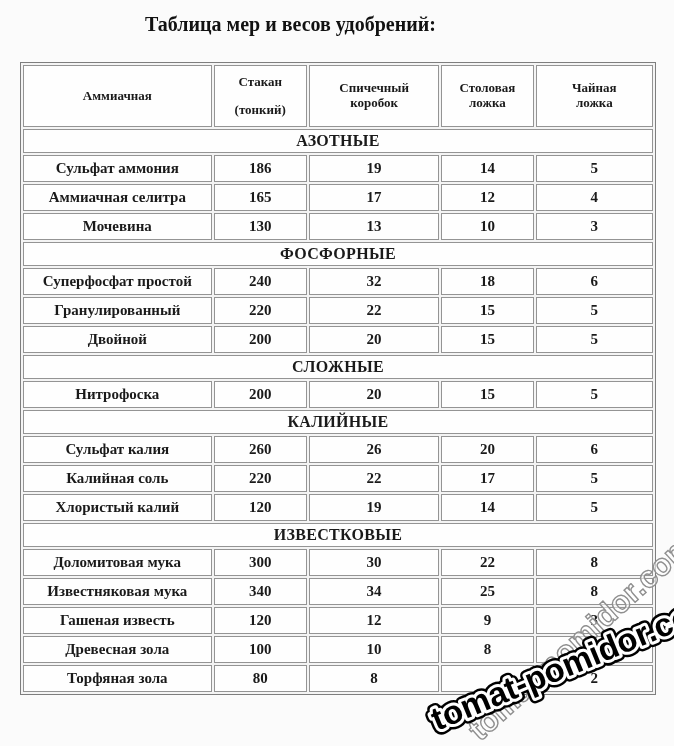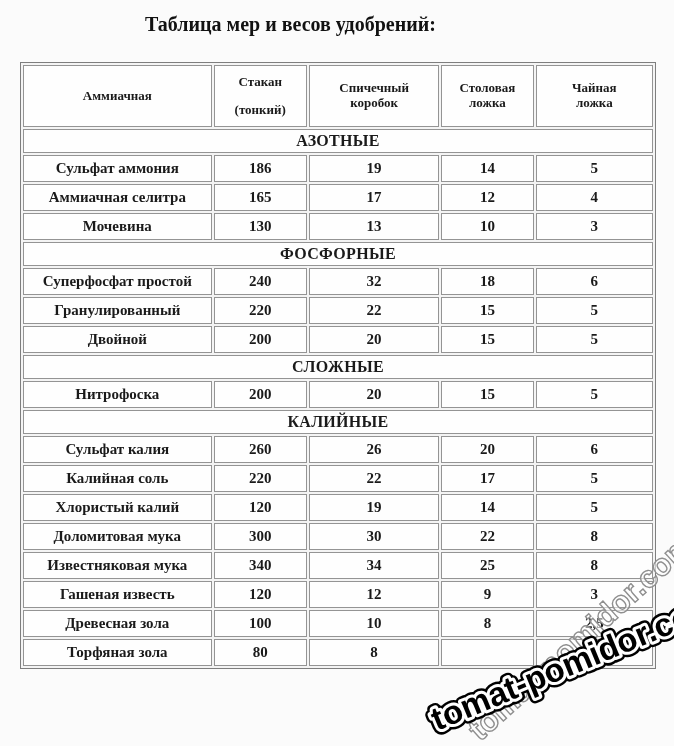--- a/index.html
+++ b/index.html
@@ -162,20 +162,23 @@
         <td class="value-cell">5</td>
       </tr>
       <tr>
         <td class="name-cell">Хлористый калий</td>
         <td class="value-cell">120</td>
         <td class="value-cell">19</td>
         <td class="value-cell">14</td>
         <td class="value-cell">5</td>
       </tr>
       <tr>
+        <td colspan="5" class="section-cell">ИЗВЕСТКОВЫЕ</td>
+      </tr>
+      <tr>
         <td class="name-cell">Доломитовая мука</td>
         <td class="value-cell">300</td>
         <td class="value-cell">30</td>
         <td class="value-cell">22</td>
         <td class="value-cell">8</td>
       </tr>
       <tr>
         <td class="name-cell">Известняковая мука</td>
         <td class="value-cell">340</td>
         <td class="value-cell">34</td>

